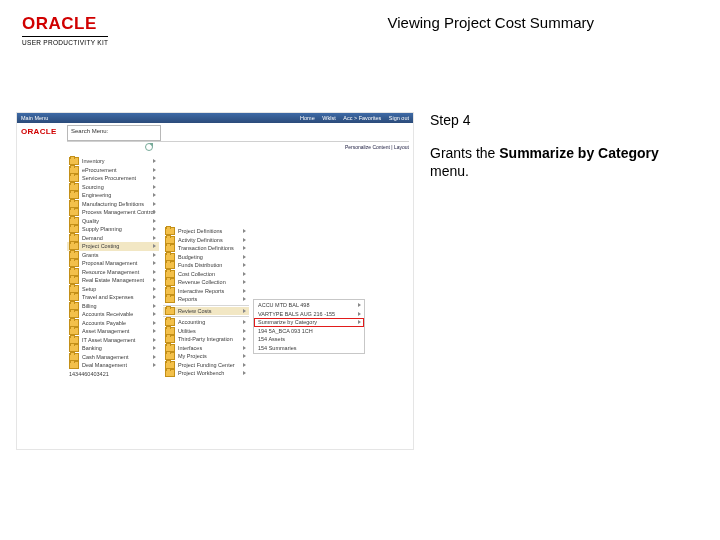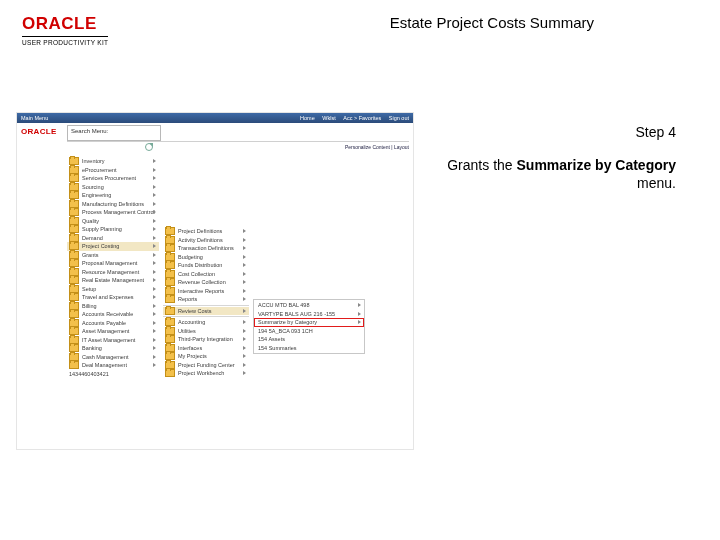--- a/index.html
+++ b/index.html
@@ -191,24 +191,23 @@
     background: #fff;
     box-shadow: inset 0 0 0 1px #e11b1b;
   }
   .divider-thin {
     height: 1px;
     background: #d6d6d6;
     margin: 1px 0;
   }
   .step-panel {
     position: absolute;
-    top: 124px;
+    top: 112px;
     left: 430px;
     width: 246px;
-    text-align: right;
   }
   .step-num {
     font-size: 14px;
     margin-bottom: 16px;
   }
   .step-text {
     font-size: 14px;
     line-height: 1.3;
   }
   .step-text b { font-weight: 700; }
@@ -217,21 +216,21 @@
 </head>
 <body>
 
 <div class="slide">
 
   <div class="hdr">
     <div class="logo-box">
       <span class="oracle-word">ORACLE</span>
       <span class="upk">USER PRODUCTIVITY KIT</span>
     </div>
-    <div class="title">Estate Project Costs Summary</div>
+    <div class="title">Viewing Project Cost Summary</div>
   </div>
 
   <div class="shot">
     <div class="topbar">
       <span>Main Menu</span>
       <span class="right">
         <span>Home</span>
         <span>Wklst</span>
         <span>Acc &gt; Favorites</span>
         <span>Sign out</span>

